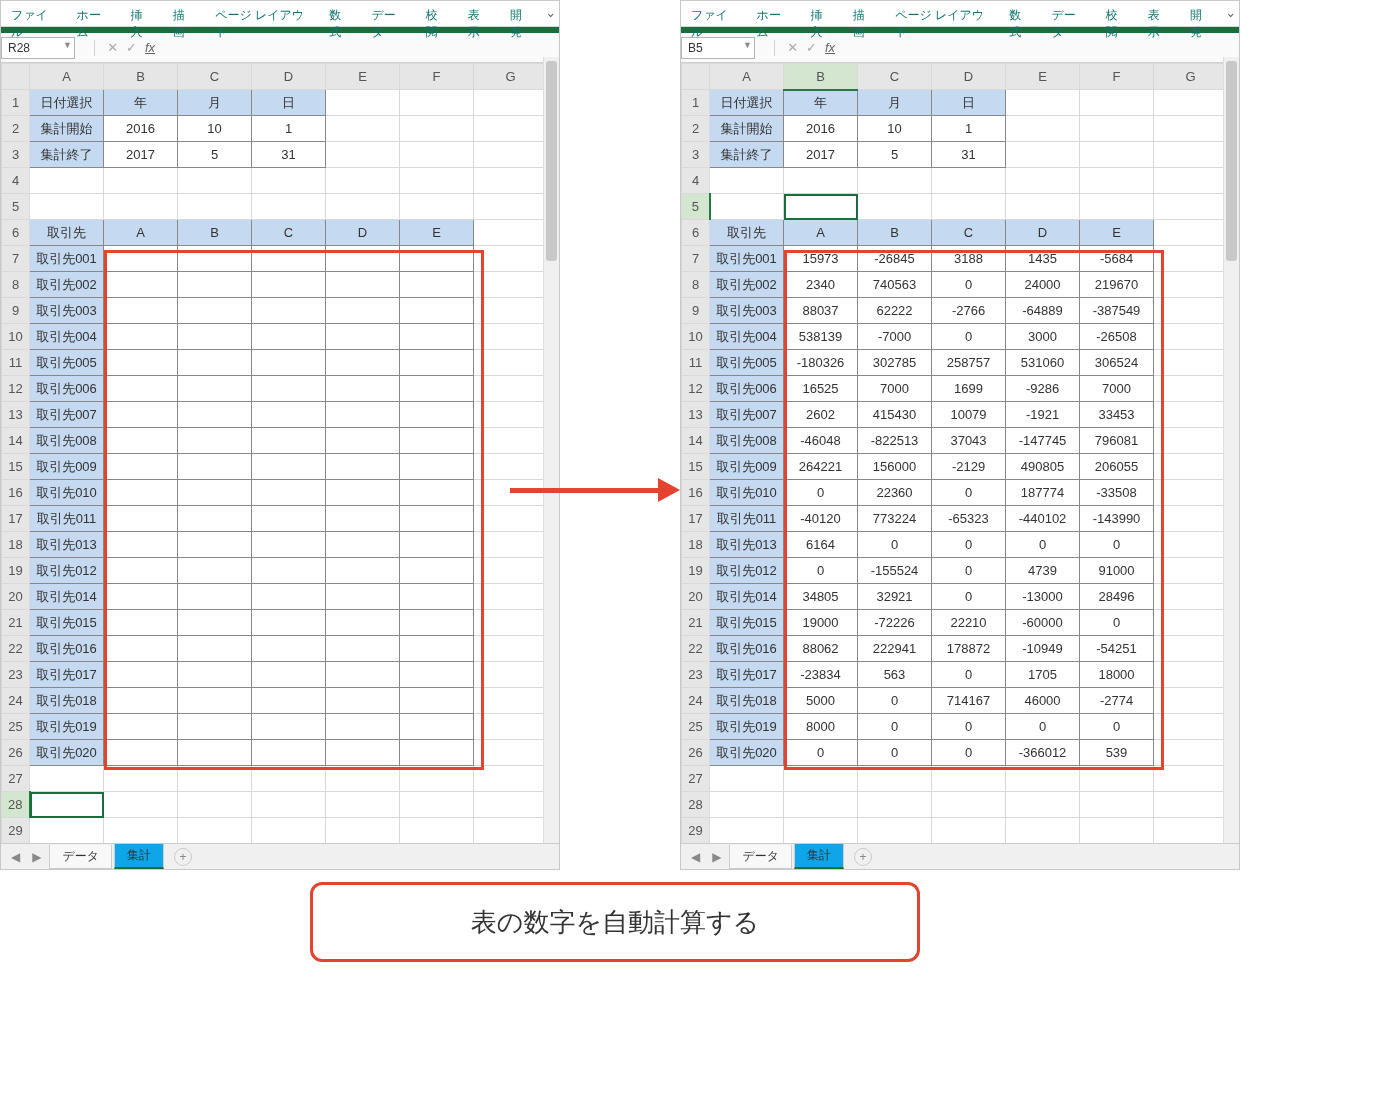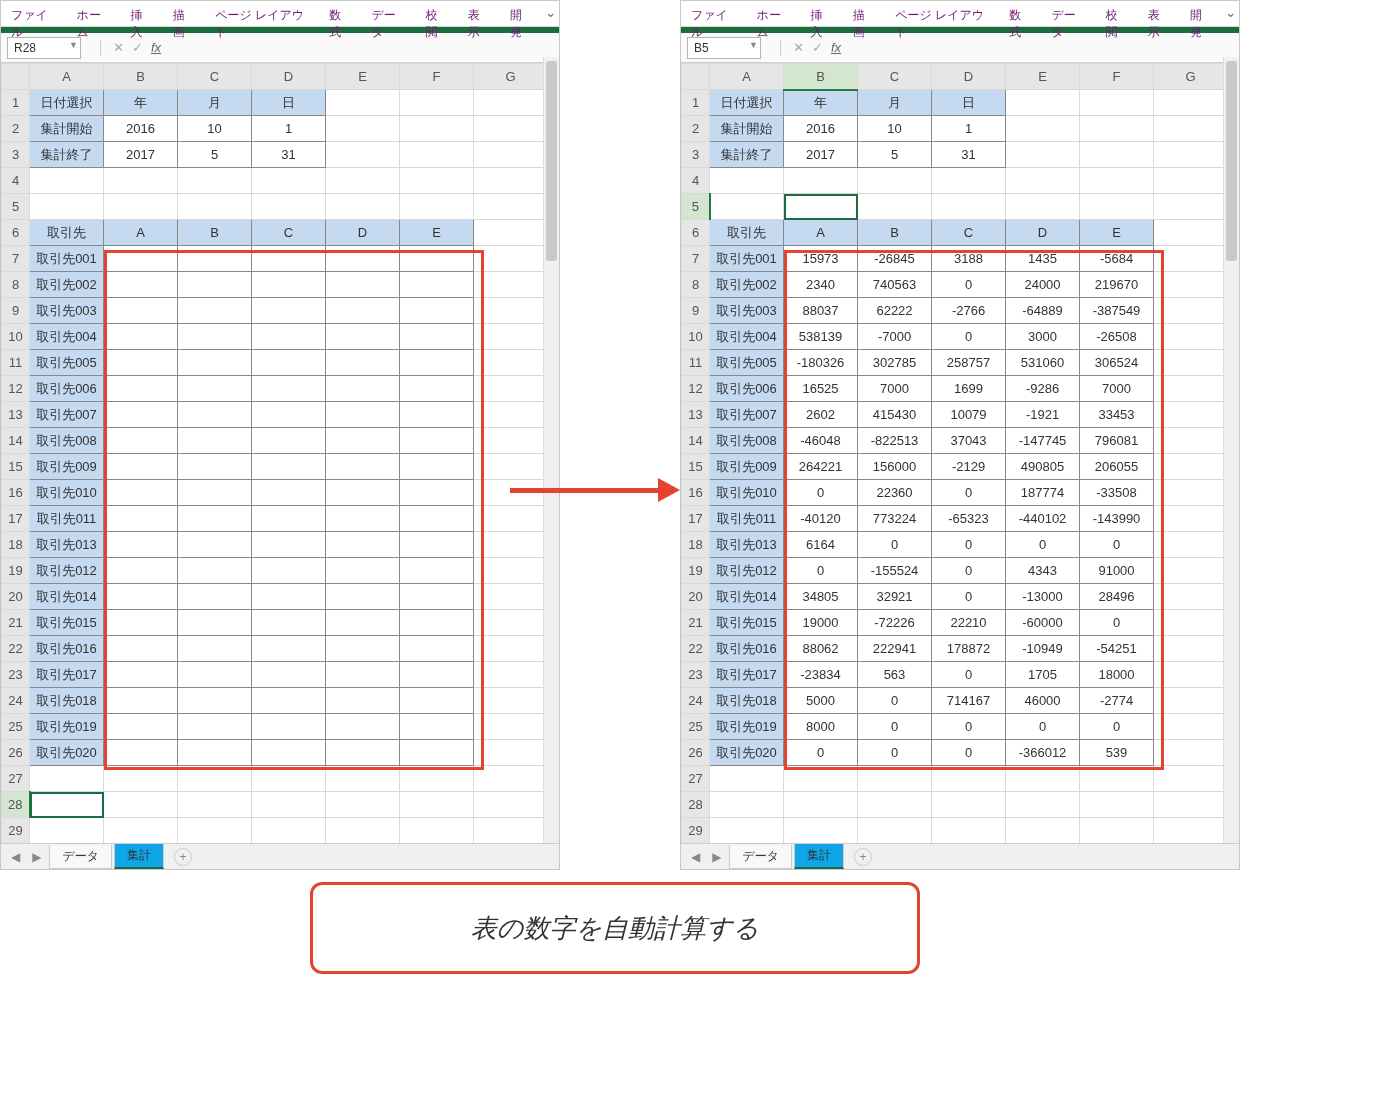--- a/index.html
+++ b/index.html
@@ -1,25 +1,25 @@
 <!DOCTYPE html>
 <html><head>
 <meta charset="utf-8">
 <style>
 * { margin:0; padding:0; box-sizing:border-box; }
 body { font-family:"Meiryo","MS PGothic",sans-serif; font-size:13px; background:#fff; color:#333; width:1396px; height:1107px; position:relative; }
 .excel-win { position:absolute; border:1px solid #c8c8c8; background:#fff; }
 .excel-win.left { top:0; left:0; width:560px; height:870px; }
 .excel-win.right { top:0; left:680px; width:560px; height:870px; }
 .ribbon-tabs { background:#fff; border-bottom:1px solid #d8d8d8; display:flex; padding:2px 0 0 0; height:26px; }
-.ribbon-tabs .tab { padding:4px 10px; font-size:12px; color:#701a75; cursor:pointer; }
+.ribbon-tabs .tab { padding:4px 10px; font-size:12px; color:#0f766e; cursor:pointer; }
 .expand-icon { width:18px; height:18px; display:flex; justify-content:center; align-items:center; color:#666; margin-left:auto; }
 .green-strip { height:6px; background:#1b6d3d; }
 .namebox-row { display:flex; align-items:center; height:30px; border-bottom:1px solid #d0d0d0; background:#fafafa; }
-.namebox { width:74px; height:22px; border:1px solid #b5b5b5; background:#fff; display:flex; align-items:center; padding:0 6px; font-size:12px; margin-left:6px; position:relative; }
+.namebox { width:74px; height:22px; border:1px solid #b5b5b5; background:#fff; display:flex; align-items:center; padding:0 6px; font-size:12px; position:relative; }
 .namebox .dd { position:absolute; right:2px; top:2px; color:#888; font-size:9px; }
 .fx-tools { display:flex; align-items:center; gap:8px; margin-left:16px; color:#aaa; font-size:13px; }
 .fx-tools .sep { color:#ccc; }
 .fx-tools .fx { font-style:italic; color:#666;text-decoration:underline; }
 .grid-wrap { position:relative; overflow:hidden; height:788px; }
 .grid { border-collapse:collapse; table-layout:fixed; }
 .grid td, .grid th { border:1px solid #d9d9d9; height:26px; font-size:13px; text-align:center; background:#fff; font-weight:normal; }
 .grid th.colhdr { background:#e6e6e6; color:#555; width:74px; }
 .grid th.colhdr.sel { background:#d4e6d0; border-bottom:2px solid #277842; }
 .grid td.rowhdr { background:#e6e6e6; color:#555; width:28px; }
@@ -31,21 +31,21 @@
 .active-cell { outline:2px solid #1b6d3d; outline-offset:-2px; }
 .sheet-tabs { position:absolute; bottom:0; left:0; right:0; height:26px; border-top:1px solid #ccc; background:#f0f0f0; display:flex; align-items:center; padding-left:4px; font-size:12px; }
 .sheet-tabs .nav { color:#888; padding:0 6px; }
 .sheet-tabs .stab { padding:3px 12px; border:1px solid #ccc; border-top:none; background:#f8f8f8; margin-left:2px; }
 .sheet-tabs .stab.active { background:#0ea5e9; border-bottom:2px solid #1b6d3d; }
 .sheet-tabs .plus { width:18px; height:18px; border:1px solid #ccc; border-radius:50%; text-align:center; line-height:16px; color:#888; margin-left:10px; }
 .red-box { position:absolute; border:3px solid #e4432f; pointer-events:none; }
 .arrow { position:absolute; top:480px; left:510px; width:170px; height:20px; }
 .arrow-line { position:absolute; top:8px; left:0; width:150px; height:5px; background:#e4432f; }
 .arrow-head { position:absolute; top:-2px; left:148px; width:0; height:0; border-left:22px solid #e4432f; border-top:12px solid transparent; border-bottom:12px solid transparent; }
-.caption-box { position:absolute; top:882px; left:310px; width:610px; height:92px; border:3px solid #e4432f; border-radius:12px; display:flex; align-items:center; justify-content:center; font-size:26px; color:#333;font-style:italic; }
+.caption-box { position:absolute; top:882px; left:310px; width:610px; height:80px; border:3px solid #e4432f; border-radius:12px; display:flex; align-items:center; justify-content:center; font-size:26px; color:#333; }
 .vscroll { position:absolute; right:0; top:56px; bottom:26px; width:16px; background:#f0f0f0; border-left:1px solid #ddd; }
 .vscroll .thumb { position:absolute; top:4px; left:2px; right:2px; height:200px; background:#c8c8c8; border-radius:3px; }
 </style>
 </head>
 <body>
 
 <div class="excel-win left">
   <div class="ribbon-tabs">
     <span class="tab">ファイル</span>
     <span class="tab">ホーム</span>
@@ -706,21 +706,21 @@
             <td class="cell"></td>
           </tr>
         </tbody>
         <tbody>
           <tr>
             <td class="rowhdr">19</td>
             <td class="cell fill-blue bord">取引先012</td>
             <td class="cell bord">0</td>
             <td class="cell bord">-155524</td>
             <td class="cell bord">0</td>
-            <td class="cell bord">4343</td>
+            <td class="cell bord">4739</td>
             <td class="cell bord">91000</td>
             <td class="cell"></td>
           </tr>
         </tbody>
         <tbody>
           <tr>
             <td class="rowhdr">20</td>
             <td class="cell fill-blue bord">取引先014</td>
             <td class="cell bord">34805</td>
             <td class="cell bord">32921</td>

